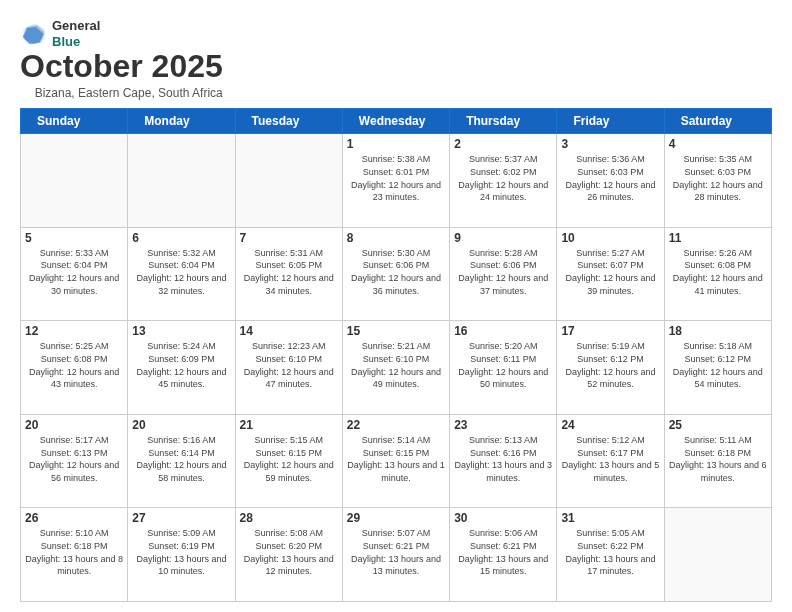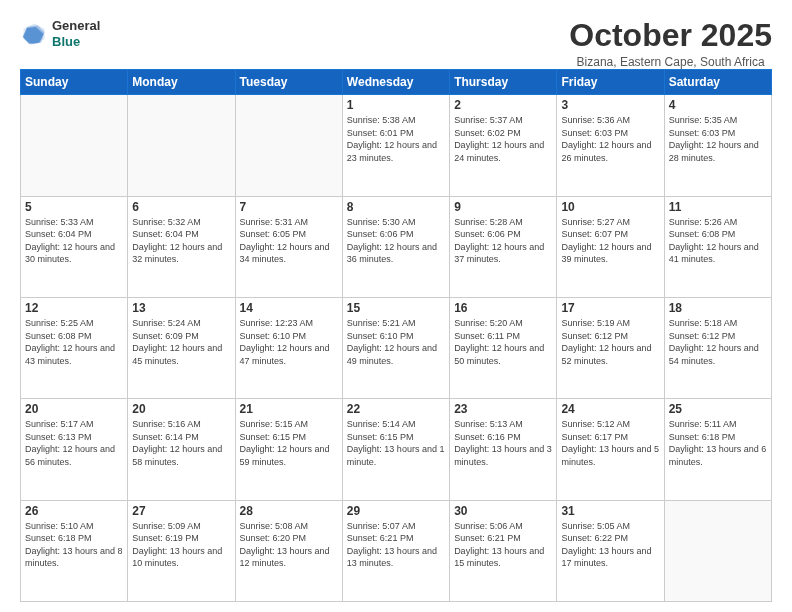--- a/index.html
+++ b/index.html
@@ -14,39 +14,41 @@
       width: 792px;
       height: 612px;
       padding: 18px 20px 10px 20px;
       display: flex;
       flex-direction: column;
     }
     .header {
       display: flex;
       align-items: flex-start;
       justify-content: space-between;
+      margin-bottom: 8px;
+      flex-direction: column;
     }
     .logo {
       display: flex;
       align-items: center;
       gap: 4px;
     }
     .logo-text {
       font-size: 13px;
       font-weight: bold;
       line-height: 1.2;
       color: #333;
     }
     .logo-blue { color: #0f766e; }
     .logo-icon {
       width: 28px;
       height: 28px;
     }
     .title-block {
-      text-align: center;
+      text-align: right;
     }
     .month-title {
       font-size: 32px;
       font-weight: bold;
       color: #333;
       line-height: 1.1;
     }
     .subtitle {
       font-size: 12px;
       color: #555;
@@ -57,21 +59,21 @@
       border: 1px solid #ccc;
       border-collapse: collapse;
       width: 100%;
       table-layout: fixed;
     }
     .calendar th {
       background: #1565c0;
       color: #fff;
       font-size: 12px;
       font-weight: bold;
-      padding: 5px 4px;
+      padding: 5px 16px;
       text-align: left;
       border: 1px solid #1a75d2;
     }
     .calendar td {
       border: 1px solid #ccc;
       vertical-align: top;
       padding: 3px 4px;
       font-size: 9.5px;
       color: #333;
       background: #fff;
@@ -83,20 +85,21 @@
     .day-num {
       font-size: 12px;
       font-weight: bold;
       color: #333;
       margin-bottom: 2px;
     }
     .day-info {
       font-size: 9px;
       color: #444;
       line-height: 1.4;
+      text-align: center;
     }
   </style>
 </head>
 <body>
 
 <div class="page">
   <div class="header">
     <div class="logo">
       <svg class="logo-icon" viewBox="0 0 32 32" xmlns="http://www.w3.org/2000/svg">
         <polygon points="16,4 28,10 28,22 16,28 4,22 4,10" fill="#1565c0" opacity="0.15"></polygon>

